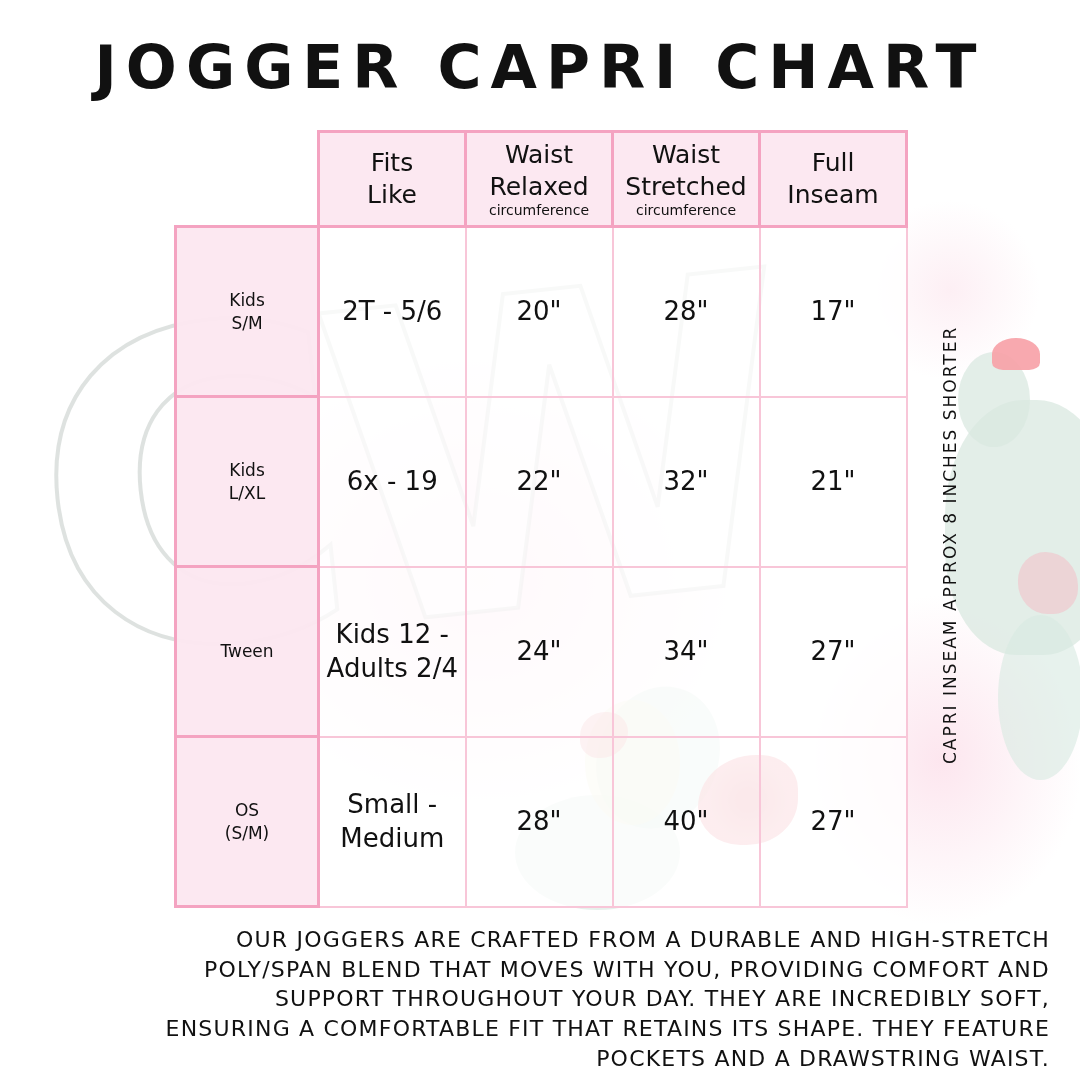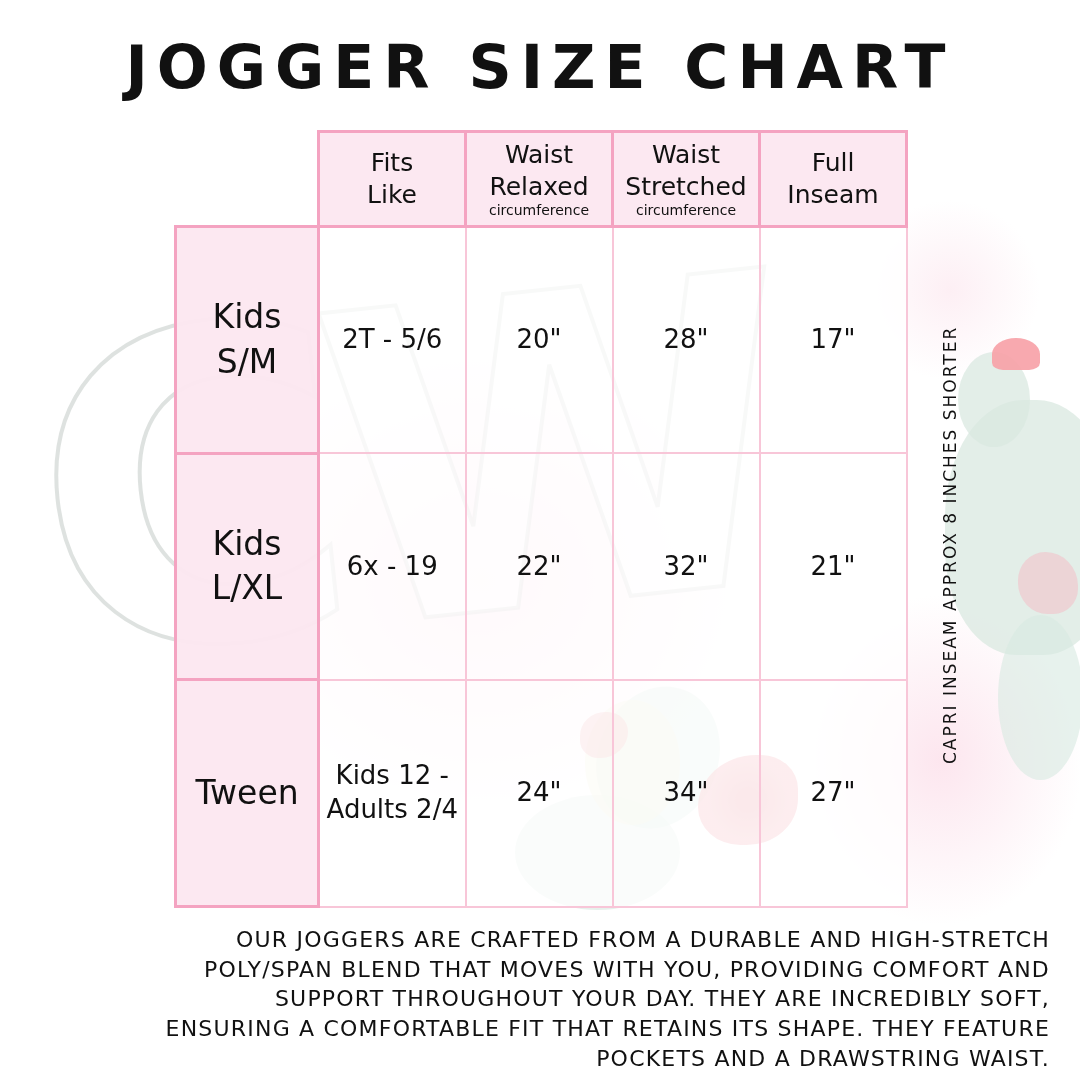--- a/index.html
+++ b/index.html
@@ -52,21 +52,21 @@
                      width: 731px; height: 778px; border-collapse: collapse; table-layout: fixed; }
   table.size-table thead tr { height: 95px; }
   table.size-table tbody tr { height: 97px; }
   table.size-table th, table.size-table td { text-align: center; vertical-align: middle;
                      font-weight: normal; white-space: pre-line; }
   td.corner { background: transparent; border: none; }
   .pink { background: rgba(252,231,240,.95); border: 3px solid #f4a3c1; }
   th.head { font-size: 25px; line-height: 1.28; }
   th.head .sub { display: block; font-size: 14px; line-height: 1.1; margin-top: 0; }
   th.head .sub:empty { display: none; }
-  th.rowlabel { font-size: 33px; line-height: 1.35; }
+  th.rowlabel { font-size: 17px; line-height: 1.35; }
   td.val { background: rgba(255,255,255,.78); border: 2px solid #f8c6d8;
            font-size: 26px; line-height: 1.3; }
 
   
   .side-note { position: absolute; z-index: 2; left: 928px; top: 215px; width: 44px; height: 660px;
                display: flex; align-items: center; justify-content: center;
                writing-mode: vertical-rl; transform: rotate(180deg);
                font-size: 17px; font-weight: 500; letter-spacing: 2px; white-space: nowrap; }
 
   
@@ -89,21 +89,21 @@
     <div class="blob leaf-1"></div>
     <div class="blob leaf-2"></div>
     <div class="blob blob-yellow"></div>
     <div class="blob teal-leaf-right"></div>
     <div class="blob flower-red"></div>
     <div class="blob flower-red-sm"></div>
     <div class="blob petal-pink-right"></div>
     <div class="watermark">CW</div>
   </div>
 
-  <h1 class="title">JOGGER SIZE CHART</h1>
+  <h1 class="title">JOGGER CAPRI CHART</h1>
 
   <table class="size-table">
     <colgroup>
       <col style="width:143px">
         <col style="width:147px">
         <col style="width:147px">
         <col style="width:147px">
         <col style="width:147px">
     </colgroup>
     <thead>
@@ -137,20 +137,29 @@
         <td class="val">21"</td>
       </tr>
       <tr>
         <th class="pink rowlabel">Tween</th>
         <td class="val">Kids 12 -
 Adults 2/4</td>
         <td class="val">24"</td>
         <td class="val">34"</td>
         <td class="val">27"</td>
       </tr>
+      <tr>
+        <th class="pink rowlabel">OS
+(S/M)</th>
+        <td class="val">Small -
+Medium</td>
+        <td class="val">28"</td>
+        <td class="val">40"</td>
+        <td class="val">27"</td>
+      </tr>
     </tbody>
   </table>
 
   <div class="side-note">CAPRI INSEAM APPROX 8 INCHES SHORTER</div>
 
   <p class="footer">OUR JOGGERS ARE CRAFTED FROM A DURABLE AND HIGH-STRETCH
 POLY/SPAN BLEND THAT MOVES WITH YOU, PROVIDING COMFORT AND
 SUPPORT THROUGHOUT YOUR DAY. THEY ARE INCREDIBLY SOFT,
 ENSURING A COMFORTABLE FIT THAT RETAINS ITS SHAPE. THEY FEATURE
 POCKETS AND A DRAWSTRING WAIST.</p>

